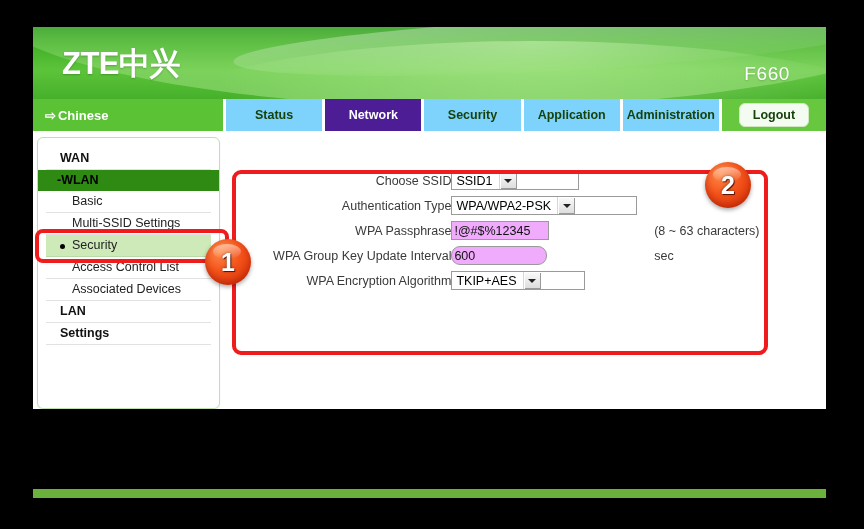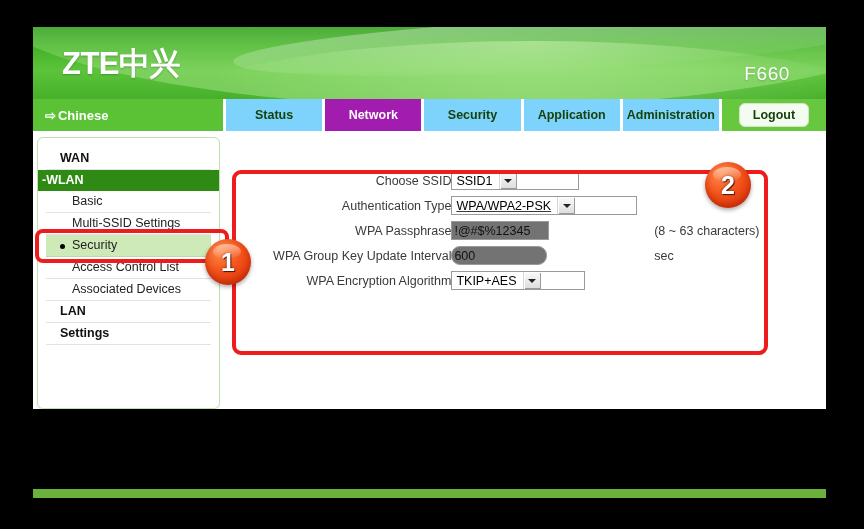--- a/index.html
+++ b/index.html
@@ -112,21 +112,21 @@
     background: #7dd3fc;
     color: #17420c;
     font-size: 12.5px;
     font-weight: bold;
     display: flex;
     align-items: center;
     justify-content: center;
     cursor: pointer;
   }
   .nav-item.active {
-    background: #a21caf;
+    background: #4c1d95;
     color: #ffffff;
   }
   .logout-cell {
     width: 104px;
     background: #67c73f;
     display: flex;
     align-items: center;
     justify-content: center;
     margin-left: 3px;
   }
@@ -169,24 +169,24 @@
     font-size: 12.5px;
     font-weight: bold;
     color: #111111;
     padding: 3px 0 4px 14px;
     border-bottom: 1px solid #e2e2e2;
     margin: 0 8px 0 8px;
     cursor: pointer;
   }
   .menu-group-head.selected {
     background: #2e8a12;
-    color: #ffffff;
+    color: #000000;
     border-bottom: none;
     margin: 0;
-    padding-left: 4px;
+    padding-left: 19px;
   }
   .menu-sub {
     font-size: 12.5px;
     color: #222222;
     padding: 3px 0 4px 26px;
     border-bottom: 1px solid #e2e2e2;
     margin: 0 8px;
     cursor: pointer;
     position: relative;
   }
@@ -268,26 +268,26 @@
     justify-content: center;
     box-shadow: inset 1px 1px 0 #ffffff, inset -1px -1px 0 #9a9a9a;
   }
   .wselect .arrowbox .tri {
     width: 0; height: 0;
     border-left: 4px solid transparent;
     border-right: 4px solid transparent;
     border-top: 4px solid #222222;
   }
   .w-ssid { width: 128px; }
-  .w-auth { width: 186px; text-decoration: underline; }
+  .w-auth { width: 186px; }
   .w-enc  { width: 134px; }
 
   .winput {
     border: 1px solid #9a9a9a;
-    background: #737373;
+    background: #f0abfc;
     height: 19px;
     box-sizing: border-box;
     font-size: 12.5px;
     font-family: "Liberation Sans", sans-serif;
     color: #111111;
     padding: 0 2px;
     vertical-align: middle;
     outline: none;
   }
   .w-pass { width: 98px; }

